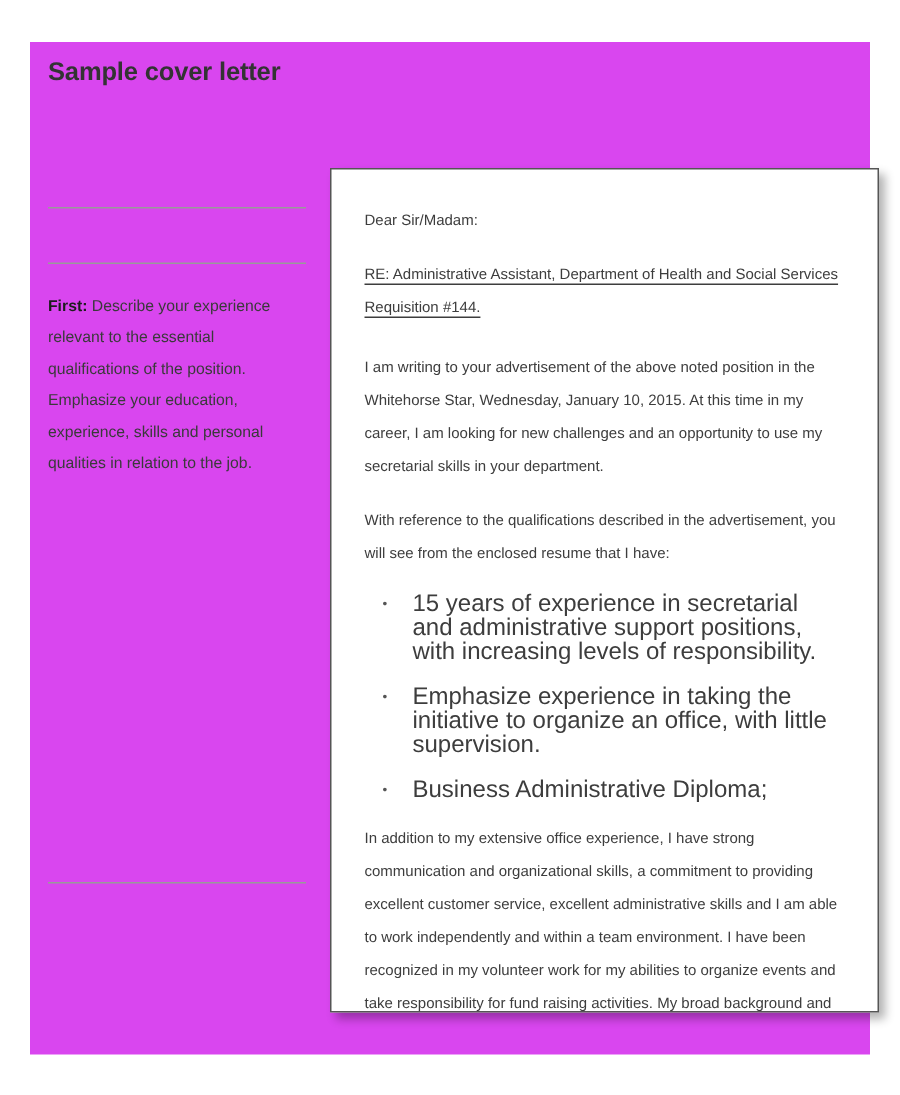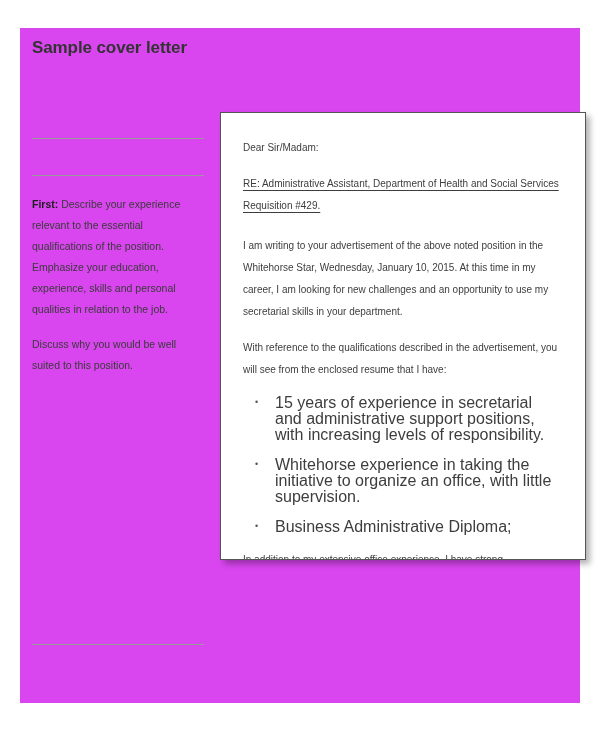--- a/index.html
+++ b/index.html
@@ -73,21 +73,21 @@
 
   .spacer-opening   { height: 36px; }
   .spacer-body      { height: 262px; }
 
   
   #letter-sheet {
     position: absolute;
     left: 200px;
     top: 84px;
     width: 366px;
-    height: 448px;
+    height: 563px;
     background: #ffffff;
     border: 1px solid #555555;
     box-shadow: 4px 4px 6px rgba(0,0,0,0.30);
     box-sizing: border-box;
     overflow: hidden;
   }
   #letter-body {
     padding: 24px 22px 0 22px;
   }
   .lp {
@@ -135,45 +135,44 @@
   <div id="page-title">Sample cover letter</div>
 
   <div id="sidebar">
 
     <div class="divider"></div>
     <div class="spacer-opening"></div>
 
     <div class="divider"></div>
     <div class="note-block">
       <p class="note"><b>First:</b><span> Describe your experience relevant to the essential qualifications of the position. Emphasize your education, experience, skills and personal qualities in relation to the job.</span></p>
-      <p class="note">Discuss why you would be well suited to this position.</p>
     </div>
     <div class="spacer-body"></div>
 
     <div class="divider"></div>
     <div class="note-block">
       <p class="note"></p>
     </div>
 
   </div>
 
   <div id="letter-sheet">
     <div id="letter-body">
 
       <p class="lp">Dear Sir/Madam:</p>
 
-      <p class="lp re-line">RE: Administrative Assistant, Department of Health and Social Services Requisition #429.</p>
+      <p class="lp re-line">RE: Administrative Assistant, Department of Health and Social Services Requisition #144.</p>
 
       <p class="lp">I am writing to your advertisement of the above noted position in the Whitehorse Star, Wednesday, January 10, 2015. At this time in my career, I am looking for new challenges and an opportunity to use my secretarial skills in your department.</p>
 
       <p class="lp tight">With reference to the qualifications described in the advertisement, you will see from the enclosed resume that I have:</p>
 
       <ul class="bullets">
         <li>15 years of experience in secretarial and administrative support positions, with increasing levels of responsibility.</li>
-        <li>Whitehorse experience in taking the initiative to organize an office, with little supervision.</li>
+        <li>Emphasize experience in taking the initiative to organize an office, with little supervision.</li>
         <li>Business Administrative Diploma;</li>
       </ul>
 
       <p class="lp" style="margin-top:14px">In addition to my extensive office experience, I have strong communication and organizational skills, a commitment to providing excellent customer service, excellent administrative skills and I am able to work independently and within a team environment.  I have been recognized in my volunteer work for my abilities to organize events and take responsibility for fund raising activities. My broad background and experience makes me an excellent candidate for this position.</p>
 
     </div>
   </div>
 
 </div>
 

